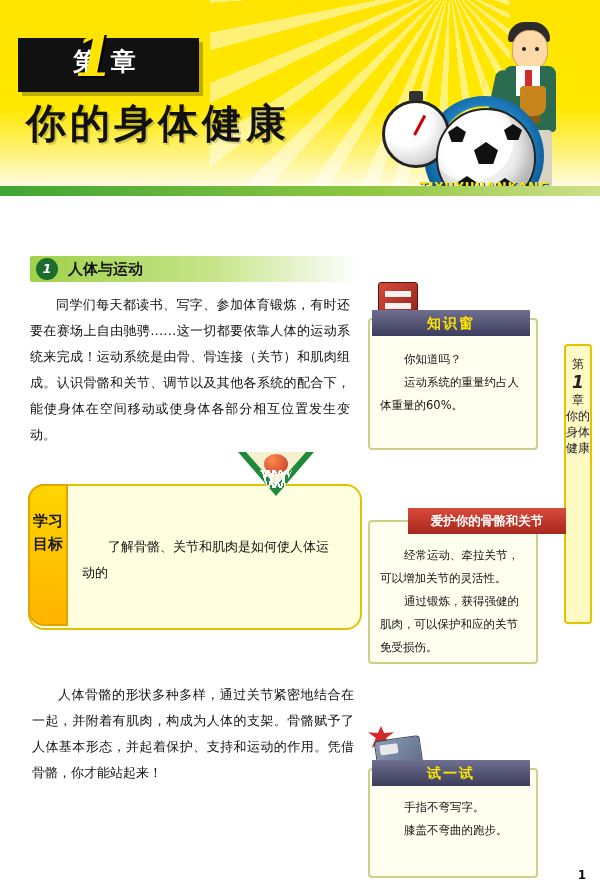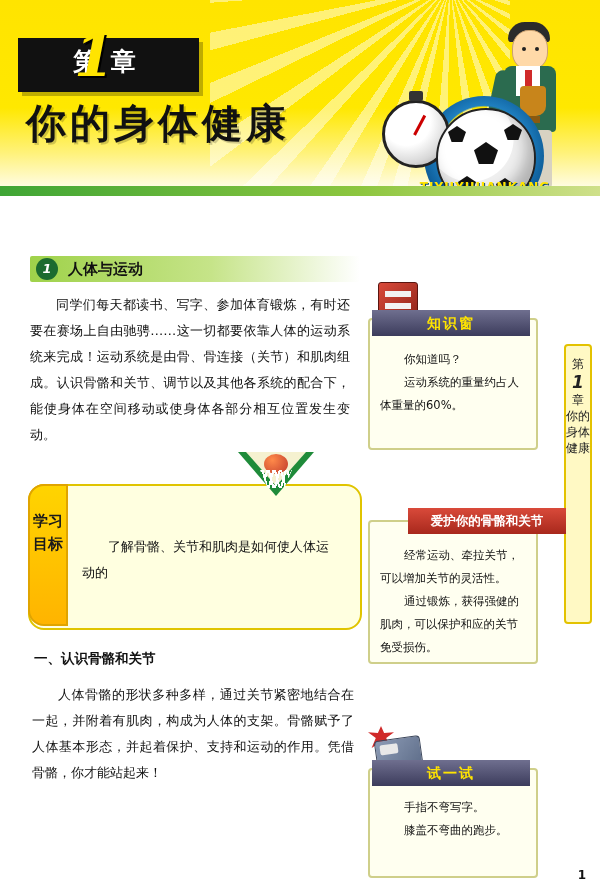--- a/index.html
+++ b/index.html
@@ -297,21 +297,20 @@
   </div>
   <div class="goal-text">了解骨骼、关节和肌肉是如何使人体运动的</div>
 
   <div class="hoop">
     <div class="tri"></div>
       <div class="tri2"></div>
       <div class="bskt"></div>
       <div class="net"></div>
   </div>
 
-  <div id="sub-head">一、认识骨骼和关节</div>
   <div class="body-p" id="p2">人体骨骼的形状多种多样，通过关节紧密地结合在一起，并附着有肌肉，构成为人体的支架。骨骼赋予了人体基本形态，并起着保护、支持和运动的作用。凭借骨骼，你才能站起来！</div>
 
   <div class="icon-box"></div>
   <div class="card" id="card1"></div>
   <div class="card-head" id="card1-head">知识窗</div>
   <div class="card-body" id="card1-body">
     <p>你知道吗？</p>
     <p>运动系统的重量约占人体重量的60%。</p>
   </div>
 

